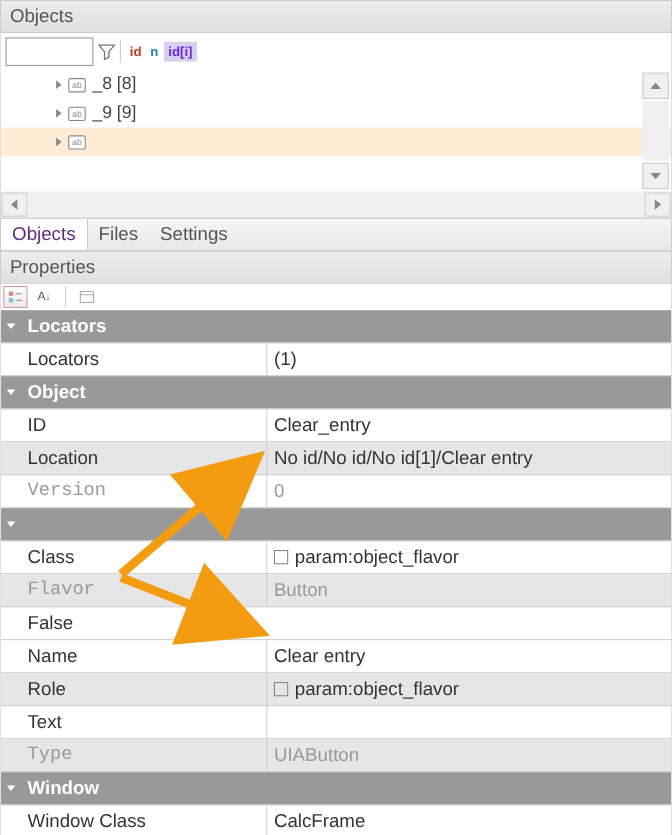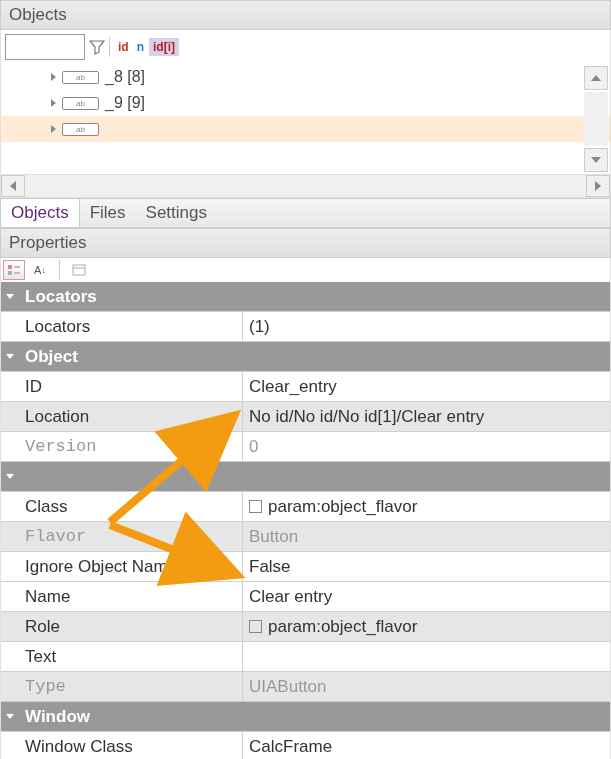--- a/index.html
+++ b/index.html
@@ -7,27 +7,27 @@
 
 .panel-header { background: linear-gradient(#ededed, #e0e0e0); border: 1px solid #ccc; padding: 4px 8px; font-size: 17px; color: #555; }
 
 .toolbar { display: flex; align-items: center; padding: 4px; border-left: 1px solid #e0e0e0; border-right: 1px solid #e0e0e0; background: #fff; }
 .search-field { width: 80px; height: 26px; border: 1px solid #999; background: #fff; }
 .filter-icon { width: 16px; height: 16px; margin-left: 4px; color: #777; }
 .divider { width: 1px; height: 20px; background: #ccc; margin: 0 4px; }
 .chip { font-size: 12px; font-weight: bold; padding: 2px 3px; margin: 0 1px; }
 .chip-id { color: #c0392b; }
 .chip-n { color: #2980b9; }
-.chip-idi { color: #b91c1c; background: #d6d0ee; padding: 2px 4px; }
+.chip-idi { color: #6d28d9; background: #d6d0ee; padding: 2px 4px; }
 
 .tree-area { position: relative; background: #fff; border-left: 1px solid #e0e0e0; border-right: 1px solid #e0e0e0; height: 110px; }
 .tree-row { display: flex; align-items: center; height: 26px; padding-left: 50px; font-size: 16px; color: #444; }
 .tree-row.selected { background: #ffebd6; }
 .expander { width: 0; height: 0; border-top: 4px solid transparent; border-bottom: 4px solid transparent; border-left: 5px solid #888; margin-right: 6px; }
-.tree-icon { width: 37px; height: 13px; border: 1px solid #888; border-radius: 2px; display: flex; align-items: center; justify-content: center; font-size: 8px; color: #888; margin-right: 6px; background: #fff; }
+.tree-icon { width: 16px; height: 13px; border: 1px solid #888; border-radius: 2px; display: flex; align-items: center; justify-content: center; font-size: 8px; color: #888; margin-right: 6px; background: #fff; }
 
 .scroll-btn { position: absolute; right: 2px; width: 24px; height: 24px; background: #f0f0f0; border: 1px solid #ccc; display: flex; align-items: center; justify-content: center; }
 .scroll-btn.up { top: 2px; }
 .scroll-btn.down { bottom: 2px; }
 .scroll-track { position: absolute; right: 2px; top: 28px; bottom: 28px; width: 24px; background: #f0f0f0; }
 
 .hscroll-bar { display: flex; height: 24px; border: 1px solid #e0e0e0; }
 .hscroll-btn { width: 24px; background: #f0f0f0; border: 1px solid #ccc; display: flex; align-items: center; justify-content: center; }
 .hscroll-track { flex: 1; background: #f0f0f0; }
 
@@ -203,21 +203,20 @@
     </div>
     <div class="grid-row alt">
       <div class="toggle-col"></div>
       <div class="cell-key greyed">Flavor</div>
       <div class="cell-val greyed">
         <span>Button</span>
       </div>
     </div>
     <div class="grid-row">
       <div class="toggle-col"></div>
-      <div class="cell-key">Ignore Object Name</div>
       <div class="cell-val">
         <span>False</span>
       </div>
     </div>
     <div class="grid-row">
       <div class="toggle-col"></div>
       <div class="cell-key">Name</div>
       <div class="cell-val">
         <span>Clear entry</span>
       </div>

